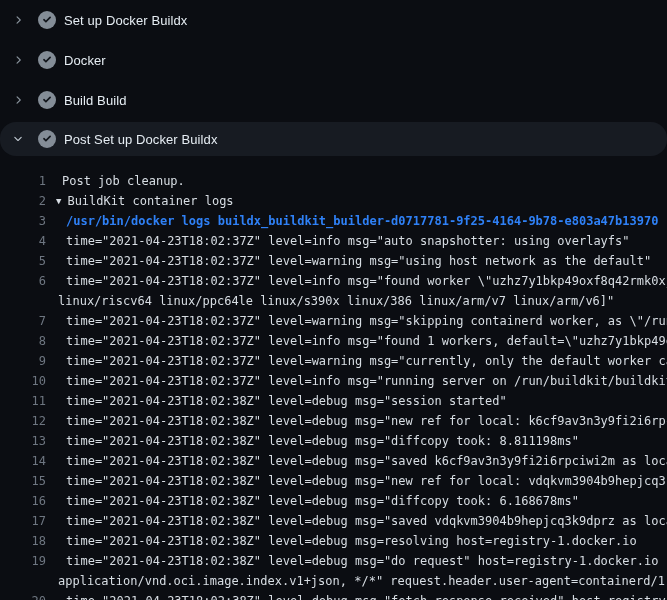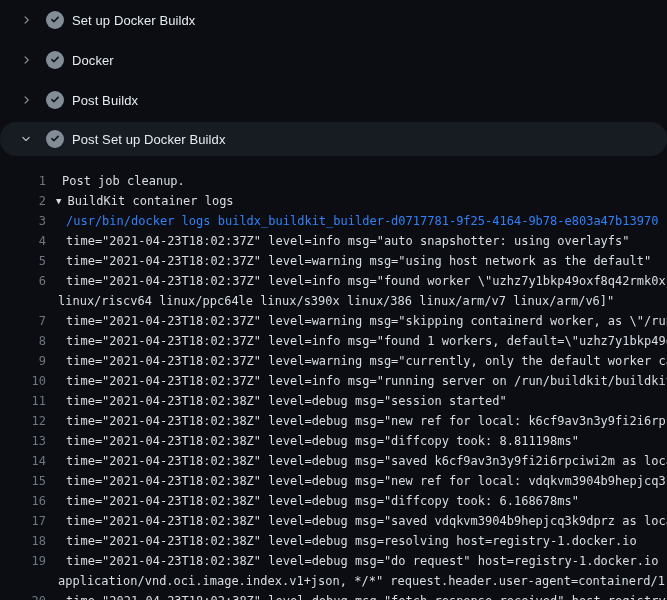--- a/index.html
+++ b/index.html
@@ -11,21 +11,21 @@
     font-family: "Liberation Sans", sans-serif;
     position: relative;
   }
 
   
   .steps { width: 100%; }
   .section {
     height: 40px;
     display: flex;
     align-items: center;
-    padding: 0 20px;
+    padding: 0 12px;
     cursor: pointer;
     box-sizing: border-box;
   }
   .section.expanded {
     height: 34px;
     margin-top: 2px;
     margin-bottom: 1px;
     background: #171b22;
     border-radius: 16px;
   }
@@ -70,21 +70,21 @@
     text-align: right;
     color: #6e7681;
     cursor: pointer;
     user-select: none;
   }
   .log-row .txt { margin-left: 16px; }
   .log-row.entry .txt { margin-left: 20px; }
   .log-row.command .txt {
     margin-left: 20px;
     color: #2f81f7;
-    font-weight: normal;
+    font-weight: bold;
   }
   .log-row.group .txt { margin-left: 10px; cursor: pointer; }
   .log-row.group .tri {
     font-size: 9px;
     margin-right: 6px;
     color: #d8dee4;
     display: inline-block;
     transform: translateY(-1px);
   }
   .log-row.wrap .txt { margin-left: 58px; }
@@ -129,21 +129,21 @@
       <svg width="14" height="14" viewBox="0 0 16 16">
           <path d="M6.22 3.22a.75.75 0 0 1 1.06 0l4.25 4.25a.75.75 0 0 1 0 1.06l-4.25 4.25a.75.75 0 1 1-1.06-1.06L9.94 8 6.22 4.28a.75.75 0 0 1 0-1.06z" fill="#8b949e"></path>
         </svg>
     </span>
     <span class="check">
       <svg width="18" height="18" viewBox="0 0 16 16">
           <circle cx="8" cy="8" r="8" fill="#848d97"></circle>
           <path d="M11.28 6.28a.75.75 0 1 0-1.06-1.06L7 8.44 5.78 7.22a.75.75 0 0 0-1.06 1.06l1.75 1.75c.3.3.77.3 1.06 0l3.75-3.75z" fill="#10141a"></path>
         </svg>
     </span>
-    <span class="label">Post Buildx</span>
+    <span class="label">Build Build</span>
   </div>
 
   <div class="section expanded">
     <span class="chev">
       <svg width="14" height="14" viewBox="0 0 16 16">
           <path d="M12.78 5.22a.75.75 0 0 1 0 1.06l-4.25 4.25a.75.75 0 0 1-1.06 0L3.22 6.28a.75.75 0 0 1 1.06-1.06L8 8.94l3.72-3.72a.75.75 0 0 1 1.06 0z" fill="#c3cbd3"></path>
         </svg>
     </span>
     <span class="check">
       <svg width="18" height="18" viewBox="0 0 16 16">

